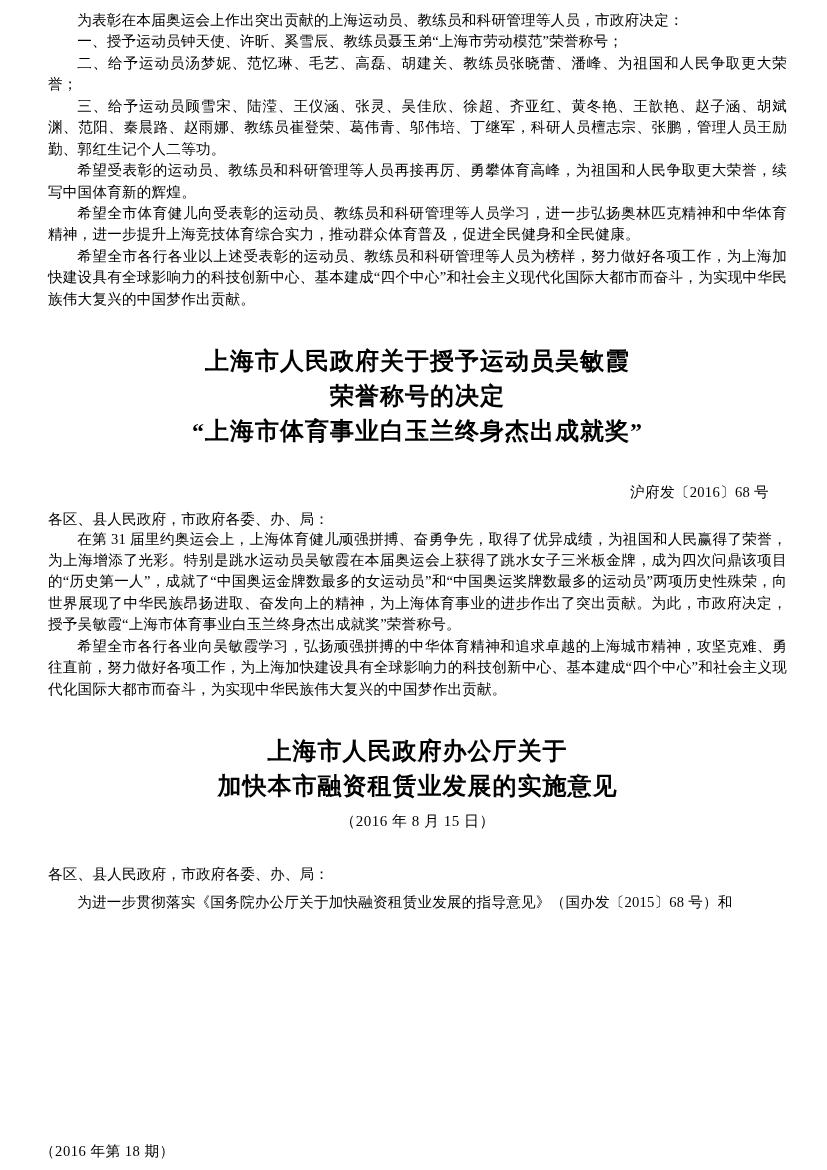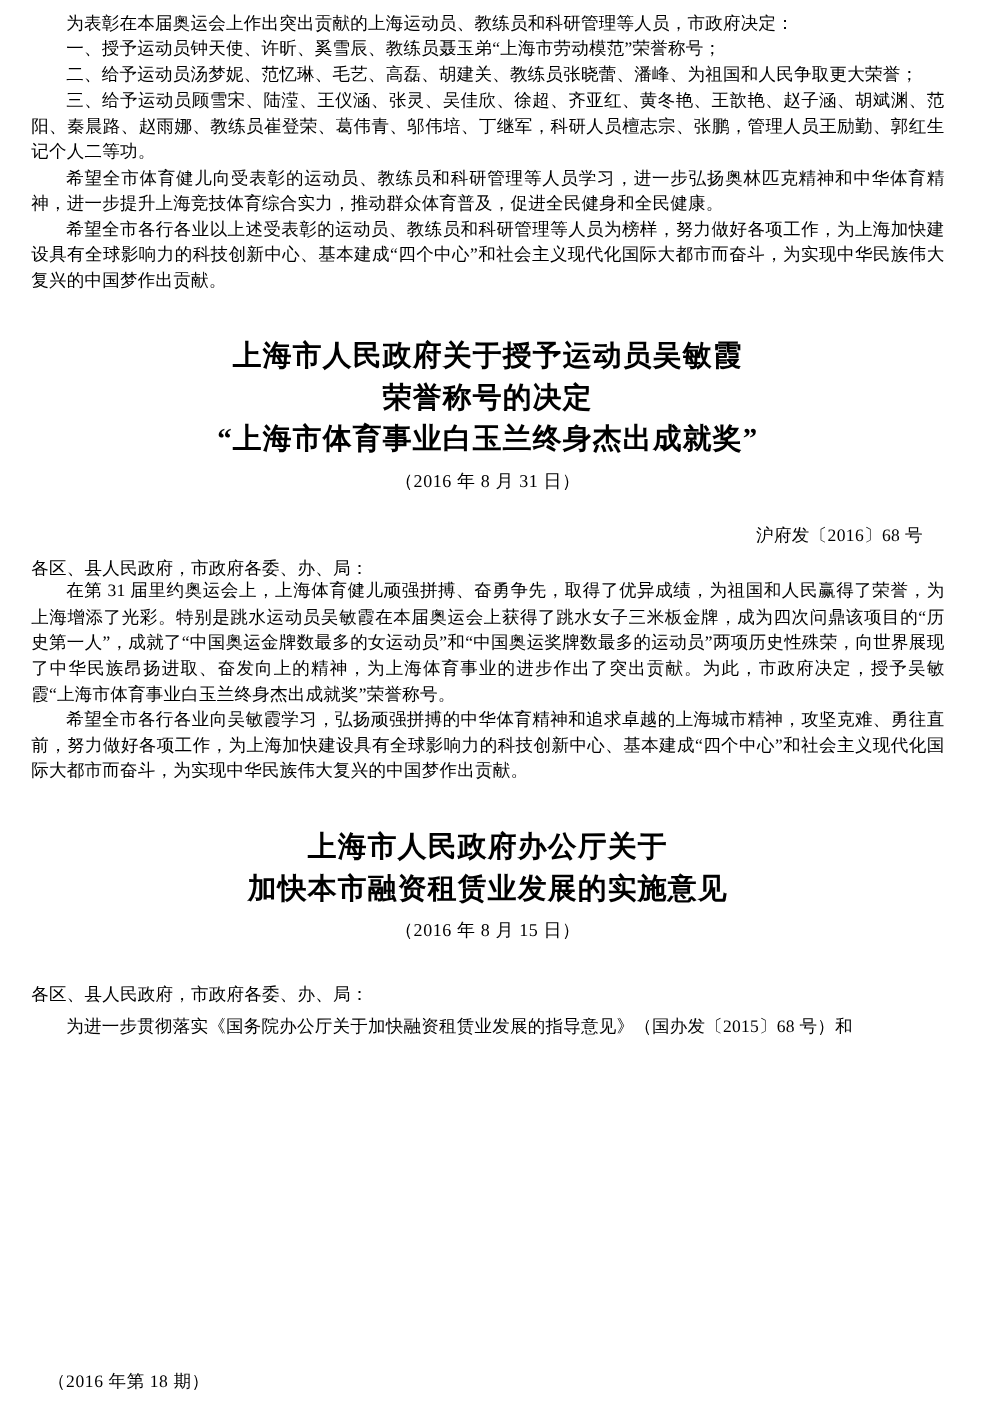--- a/index.html
+++ b/index.html
@@ -12,21 +12,21 @@
     height: 1170px;
     font-family: "Liberation Serif", "DejaVu Serif", serif;
     color: #000000;
     position: relative;
     overflow: hidden;
   }
   .page {
     width: 827px;
     height: 1170px;
     box-sizing: border-box;
-    padding: 10px 40px 0 26px;
+    padding: 10px 40px 0 48px;
     position: relative;
   }
   p {
     margin: 0;
     font-size: 14.6px;
     line-height: 1.47;
     text-align: justify;
     text-justify: inter-ideograph;
     letter-spacing: 0.2px;
   }
@@ -87,34 +87,34 @@
 </head>
 <body>
 
 <div class="page">
 
   <div>
     <p class="ind">为表彰在本届奥运会上作出突出贡献的上海运动员、教练员和科研管理等人员，市政府决定：</p>
     <p class="ind">一、授予运动员钟天使、许昕、奚雪辰、教练员聂玉弟“上海市劳动模范”荣誉称号；</p>
     <p class="ind">二、给予运动员汤梦妮、范忆琳、毛艺、高磊、胡建关、教练员张晓蕾、潘峰、为祖国和人民争取更大荣誉；</p>
     <p class="ind">三、给予运动员顾雪宋、陆滢、王仪涵、张灵、吴佳欣、徐超、齐亚红、黄冬艳、王歆艳、赵子涵、胡斌渊、范阳、秦晨路、赵雨娜、教练员崔登荣、葛伟青、邬伟培、丁继军，科研人员檀志宗、张鹏，管理人员王励勤、郭红生记个人二等功。</p>
+    <p class="ind">希望受表彰的运动员、教练员和科研管理等人员再接再厉、勇攀体育高峰，为祖国和人民争取更大荣誉，续写中国体育新的辉煌。</p>
     <p class="ind">希望全市体育健儿向受表彰的运动员、教练员和科研管理等人员学习，进一步弘扬奥林匹克精神和中华体育精神，进一步提升上海竞技体育综合实力，推动群众体育普及，促进全民健身和全民健康。</p>
     <p class="ind">希望全市各行各业以上述受表彰的运动员、教练员和科研管理等人员为榜样，努力做好各项工作，为上海加快建设具有全球影响力的科技创新中心、基本建成“四个中心”和社会主义现代化国际大都市而奋斗，为实现中华民族伟大复兴的中国梦作出贡献。</p>
   </div>
 
   <div class="gap-xl"></div>
 
   <div>
     <div class="title-block">
       <span class="tline">上海市人民政府关于授予运动员吴敏霞</span>
       <span class="tline">荣誉称号的决定</span>
       <span class="tline">“上海市体育事业白玉兰终身杰出成就奖”</span>
     </div>
     <div class="gap-s"></div>
-    <div class="doc-date">（2016 年 8 月 31 日）</div>
     <div class="gap-l"></div>
     <div class="doc-num">沪府发〔2016〕68 号</div>
     <div class="gap-s"></div>
     <div class="addressee">各区、县人民政府，市政府各委、办、局：</div>
     <p class="ind">在第 31 届里约奥运会上，上海体育健儿顽强拼搏、奋勇争先，取得了优异成绩，为祖国和人民赢得了荣誉，为上海增添了光彩。特别是跳水运动员吴敏霞在本届奥运会上获得了跳水女子三米板金牌，成为四次问鼎该项目的“历史第一人”，成就了“中国奥运金牌数最多的女运动员”和“中国奥运奖牌数最多的运动员”两项历史性殊荣，向世界展现了中华民族昂扬进取、奋发向上的精神，为上海体育事业的进步作出了突出贡献。为此，市政府决定，授予吴敏霞“上海市体育事业白玉兰终身杰出成就奖”荣誉称号。</p>
     <p class="ind">希望全市各行各业向吴敏霞学习，弘扬顽强拼搏的中华体育精神和追求卓越的上海城市精神，攻坚克难、勇往直前，努力做好各项工作，为上海加快建设具有全球影响力的科技创新中心、基本建成“四个中心”和社会主义现代化国际大都市而奋斗，为实现中华民族伟大复兴的中国梦作出贡献。</p>
   </div>
 
   <div class="gap-xl"></div>
 

